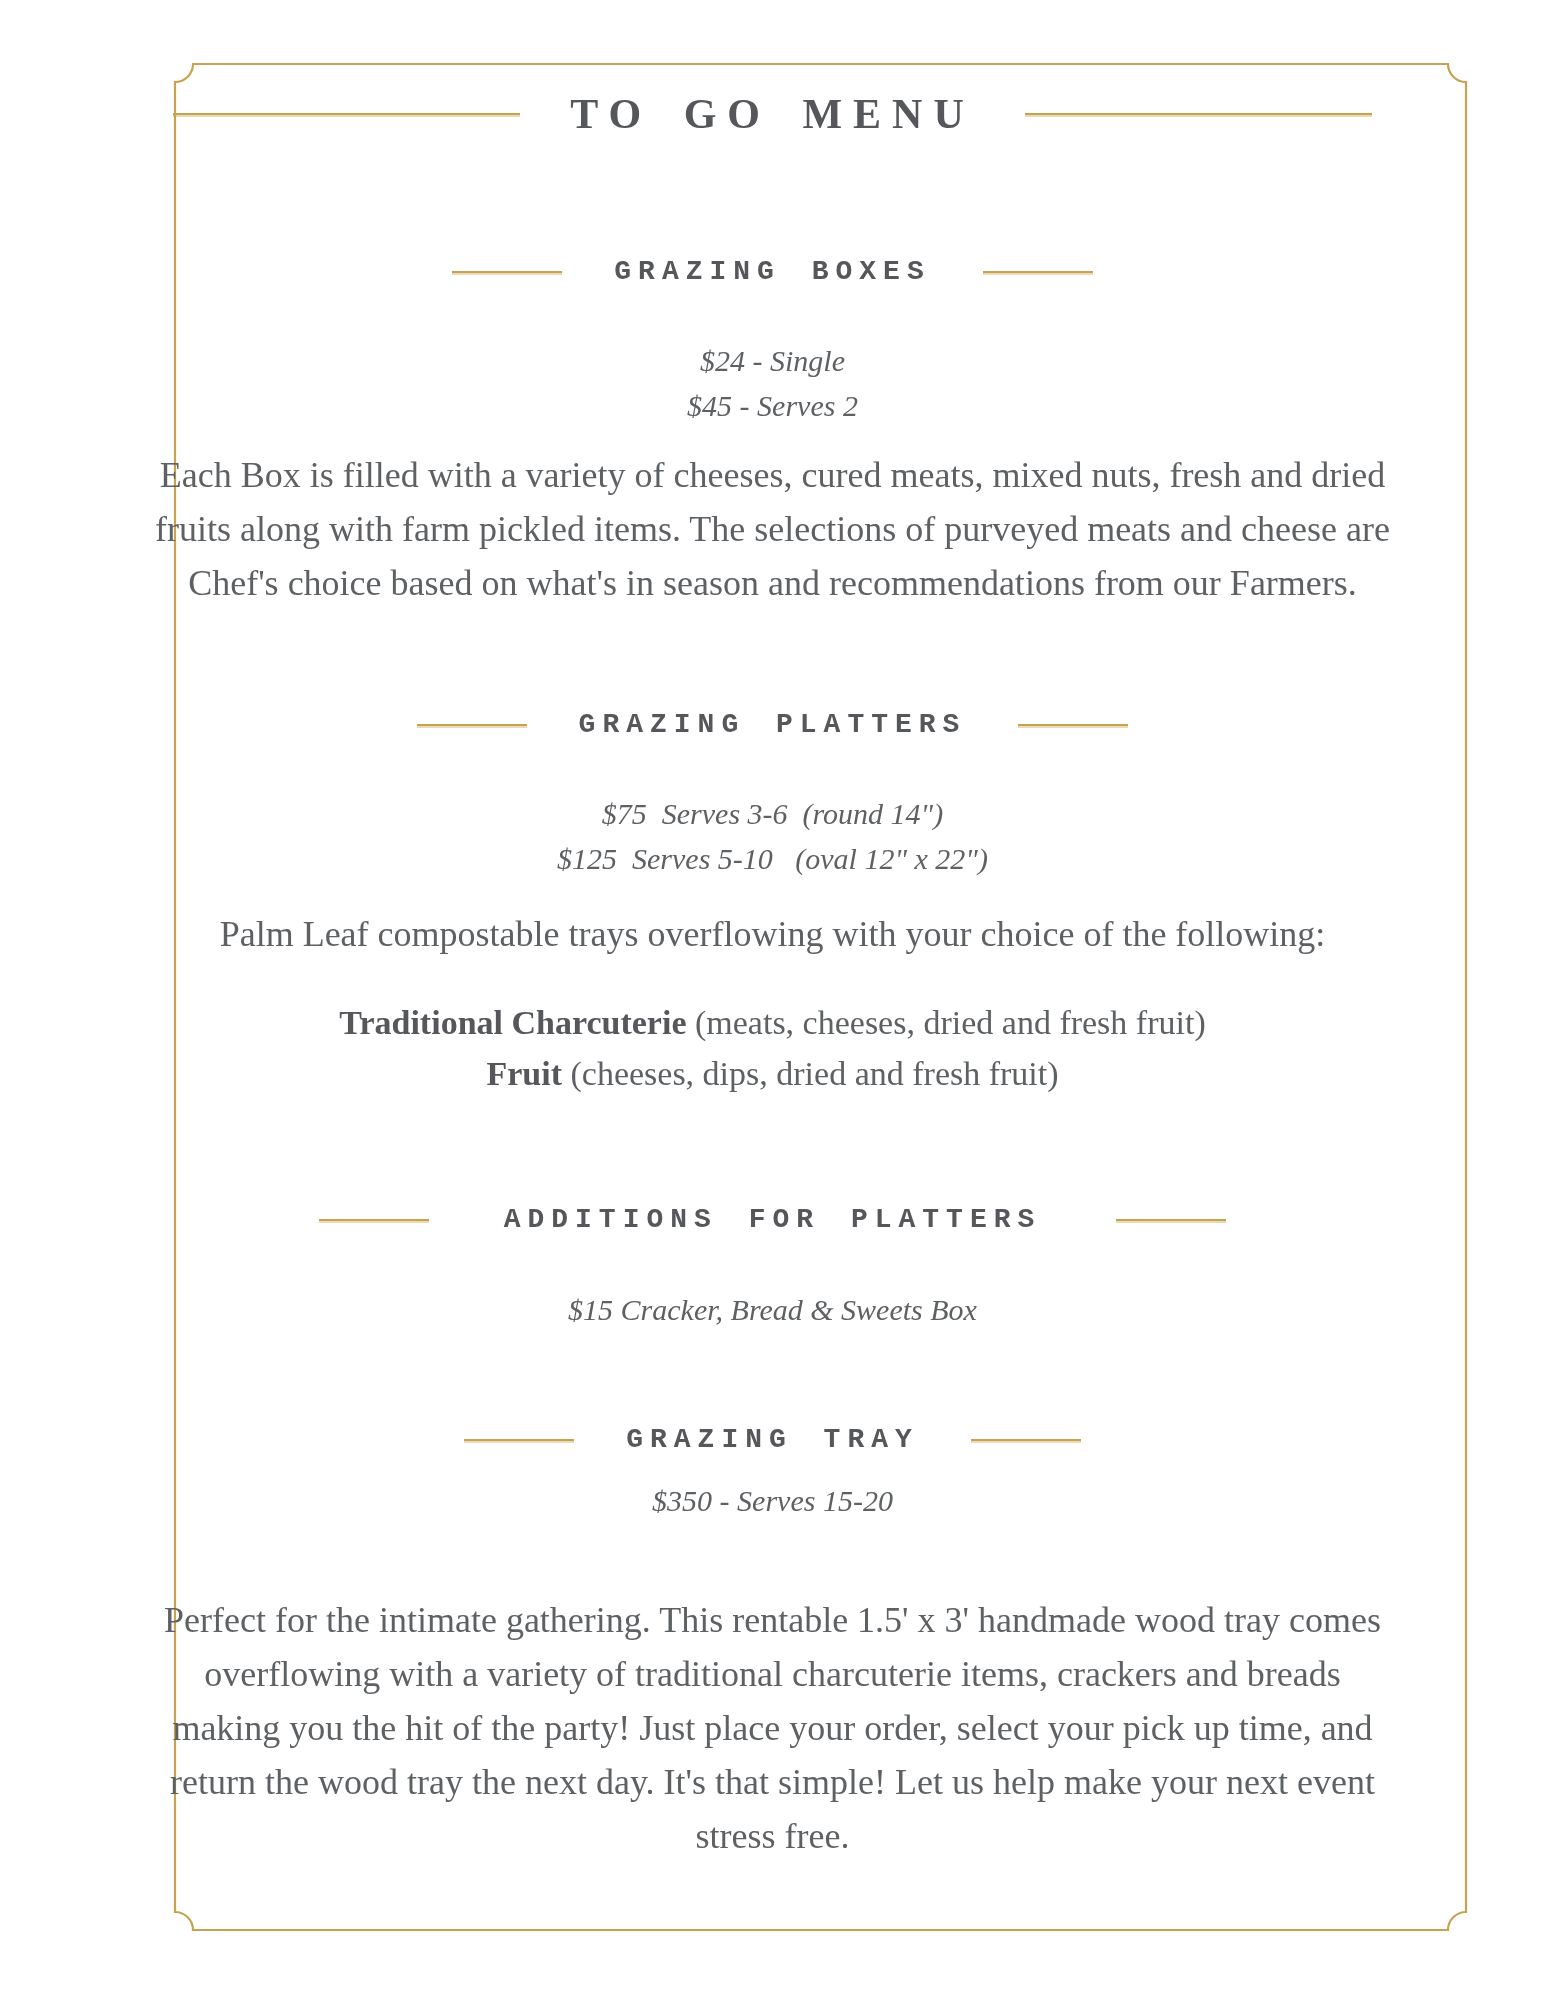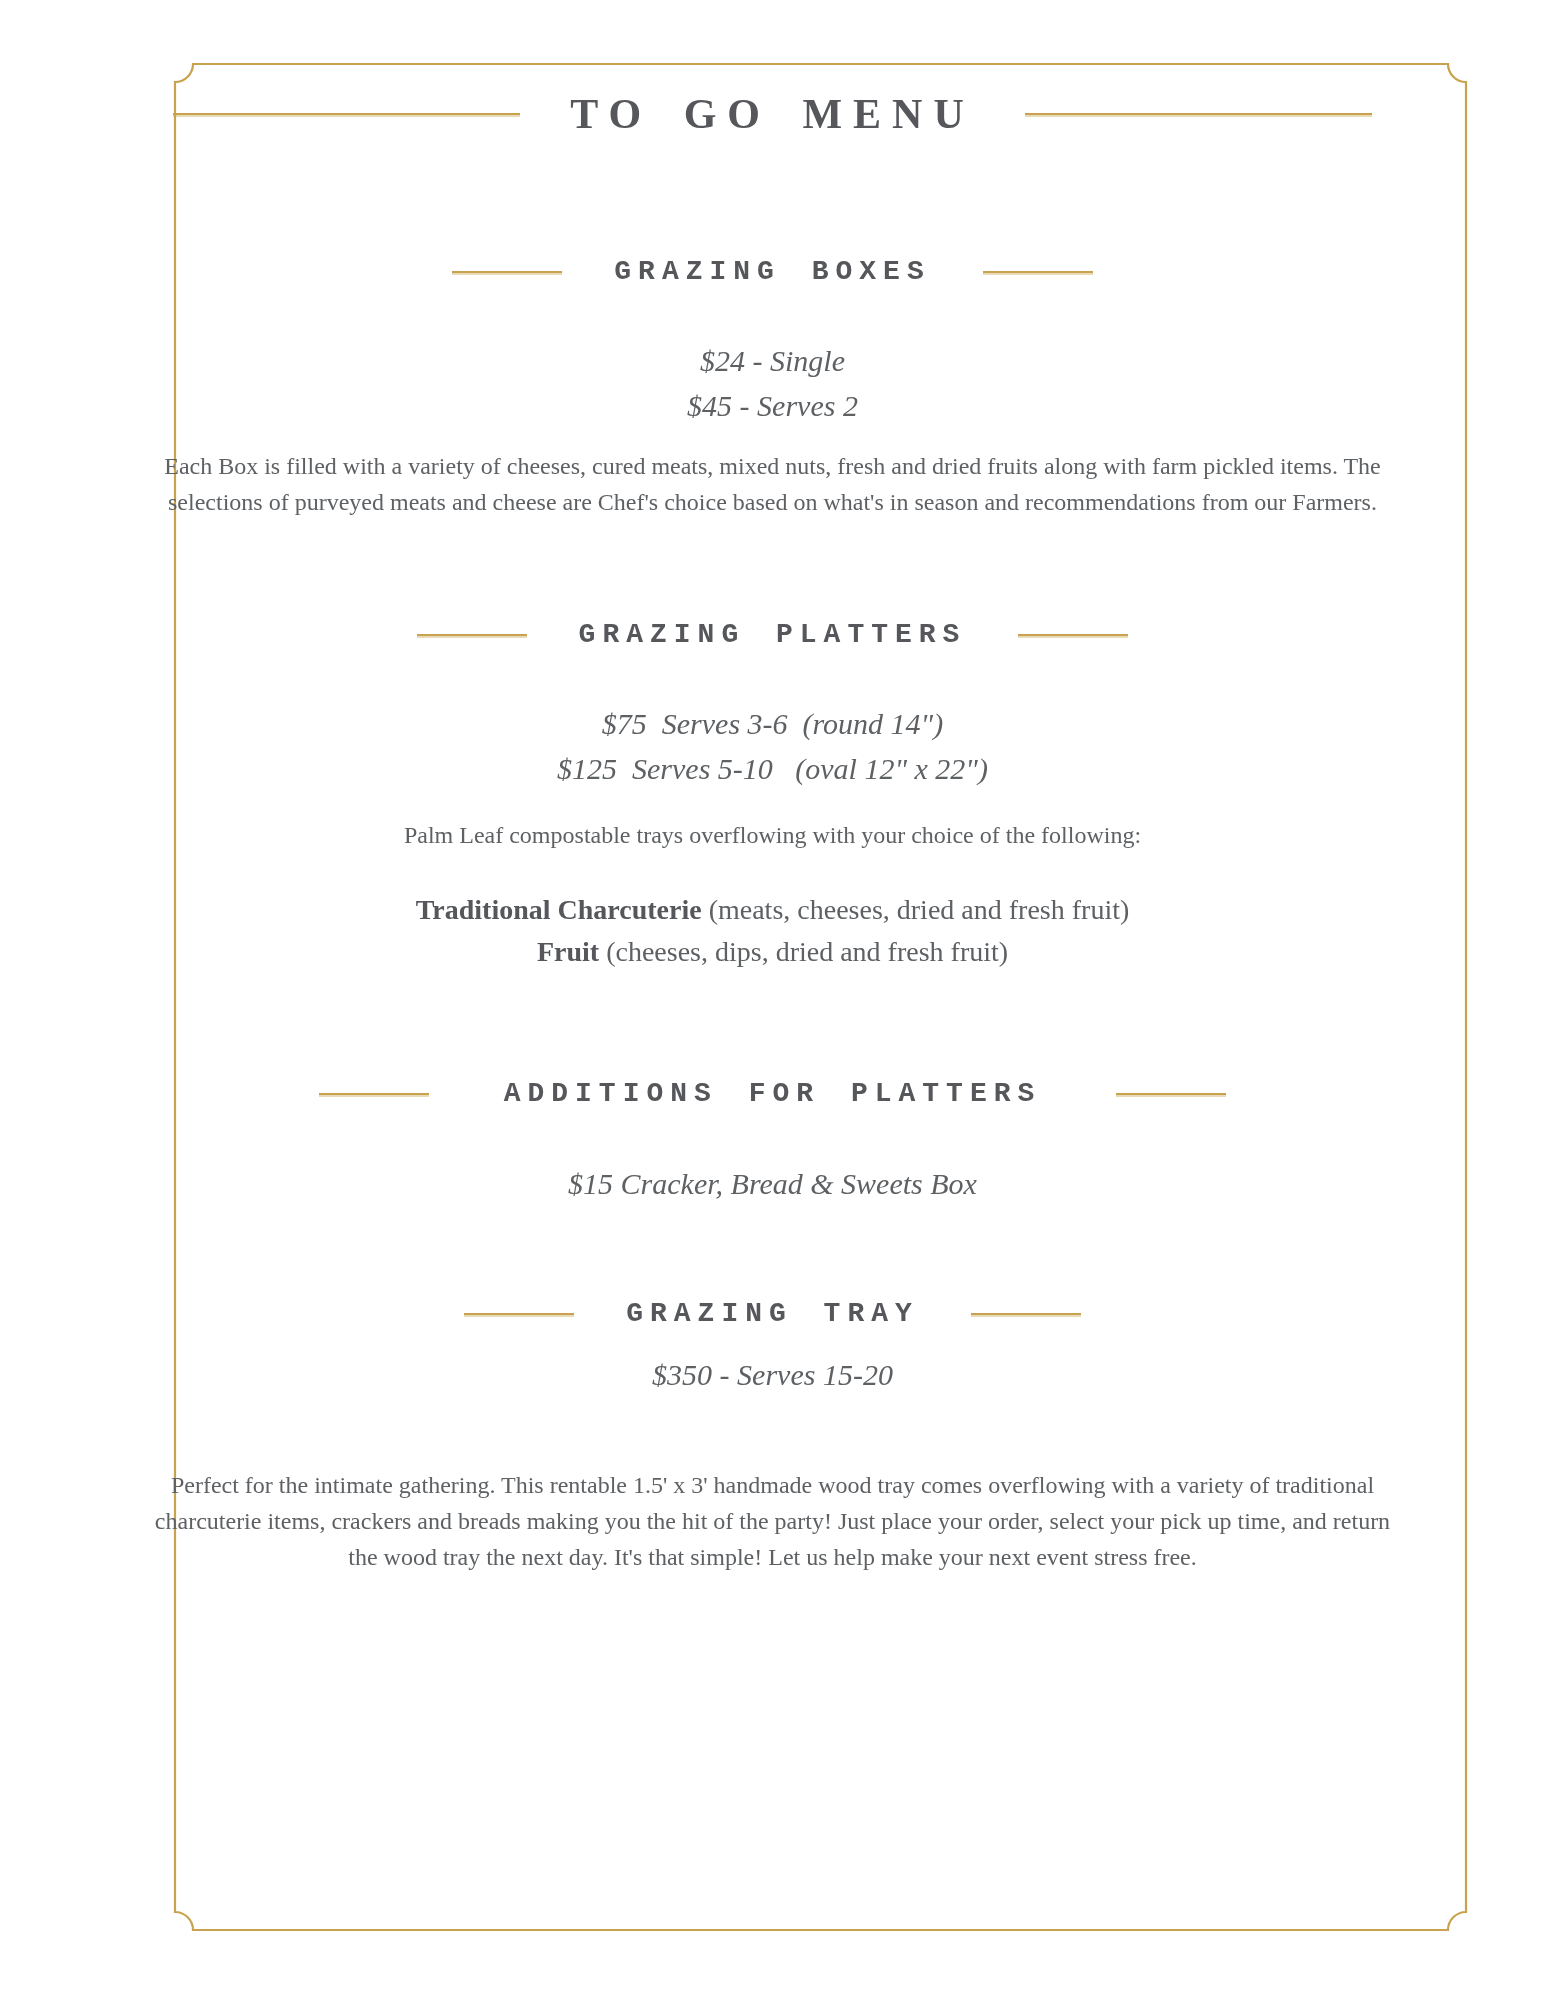--- a/index.html
+++ b/index.html
@@ -86,29 +86,29 @@
   .price {
     font-style: italic;
     font-size: 30px;
     line-height: 1.5;
     color: var(--body-ink);
     white-space: pre-wrap;
   }
   .body-text {
     margin: 20px auto 0;
     max-width: 1240px;
-    font-size: 24px;
+    font-size: 36px;
     line-height: 1.5;
     color: var(--body-ink);
   }
   .body-text.single { margin-top: 26px; }
   .body-text.tray-gap { margin-top: 70px; }
   .options {
     margin-top: 36px;
-    font-size: 28px;
+    font-size: 34px;
     line-height: 1.5;
     color: var(--body-ink);
   }
   .option strong {
     font-weight: 700;
     color: var(--heading-ink);
   }
 </style>
 </head>
 <body>

